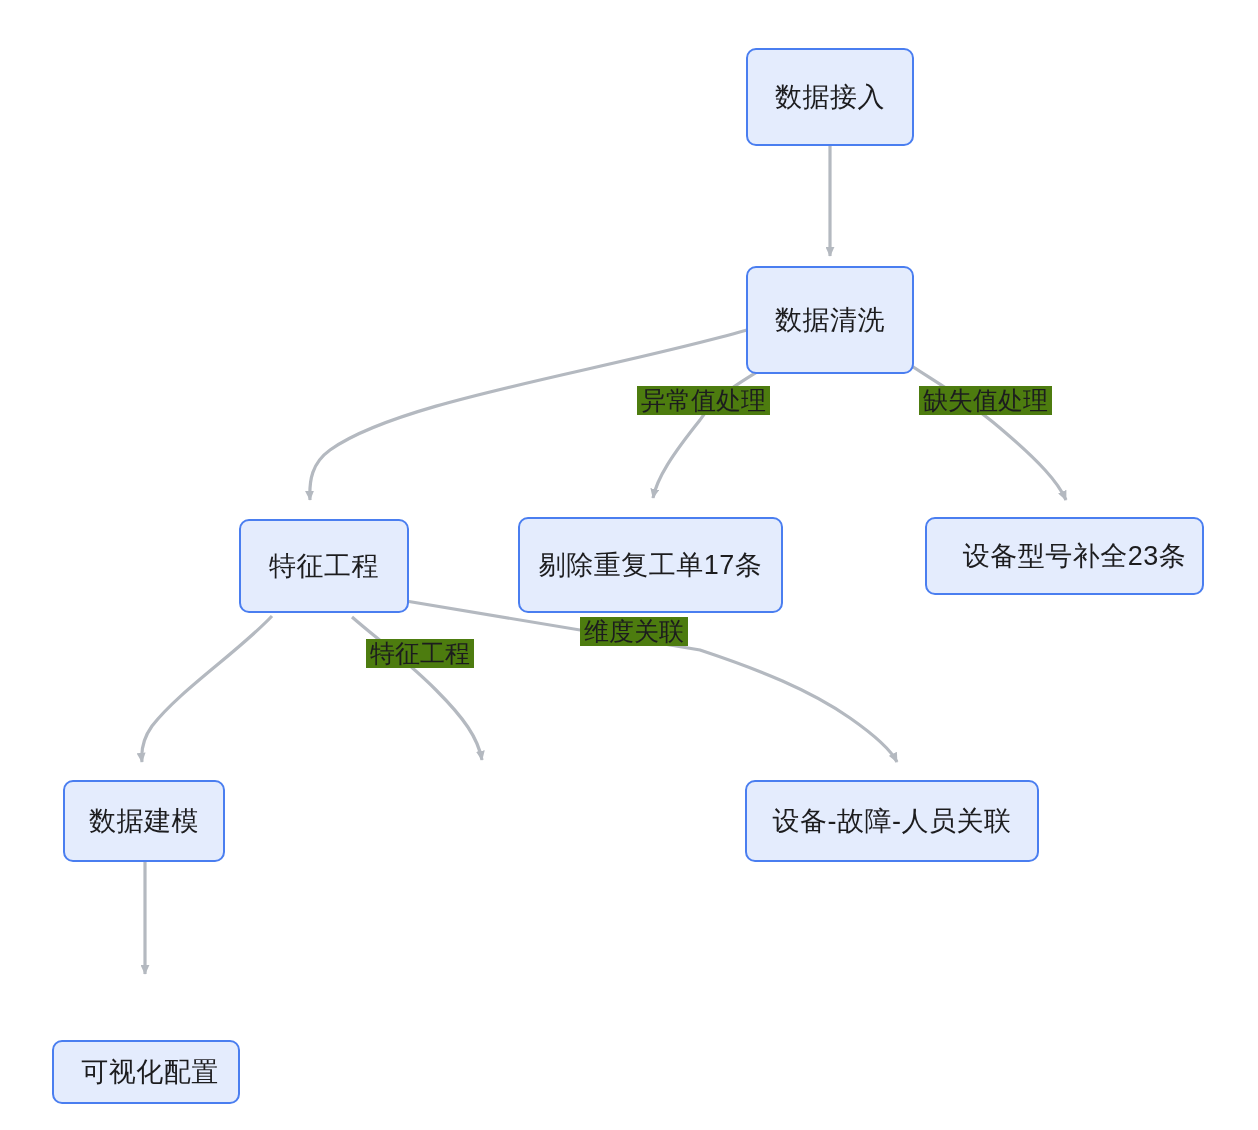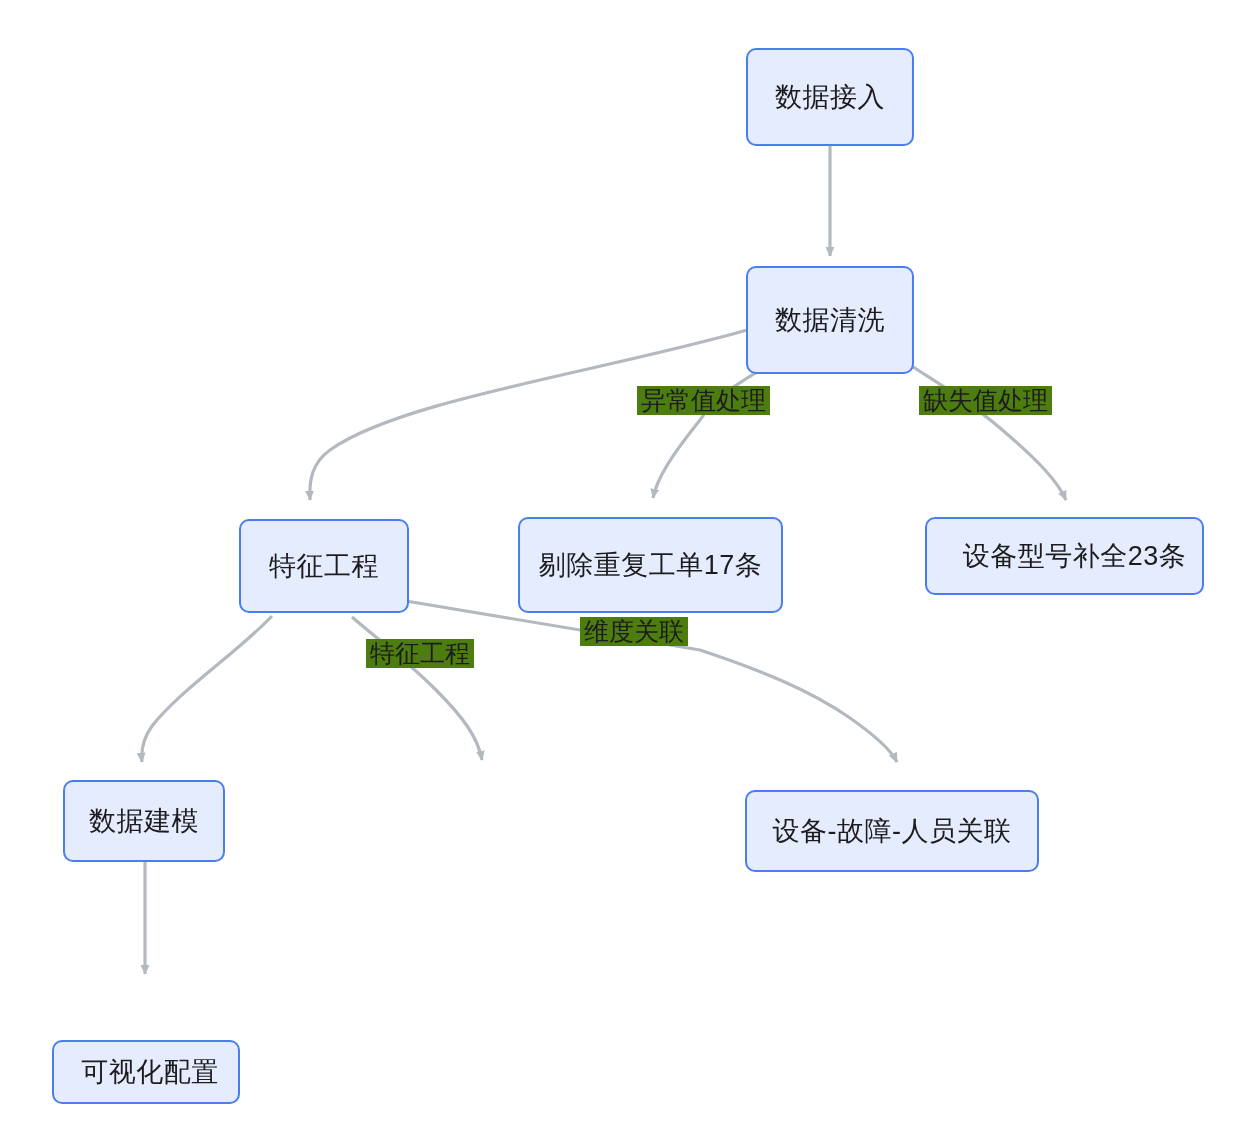--- a/index.html
+++ b/index.html
@@ -103,21 +103,21 @@
 
   <div class="node" style="left:925px; top:517px; width:279px; height:78px;padding-left:20px;">
     <span>设备型号补全23条</span>
   </div>
 
   <div class="node" style="left:63px; top:780px; width:162px; height:82px;">
     <span>数据建模</span>
   </div>
 
 
-  <div class="node" style="left:745px; top:780px; width:294px; height:82px;margin-top:10px;">
+  <div class="node" style="left:745px; top:780px; width:294px; height:82px;">
     <span>设备-故障-人员关联</span>
   </div>
 
   <div class="node" style="left:52px; top:1040px; width:188px; height:64px;padding-left:8px;">
     <span>可视化配置</span>
   </div>
 
   <div class="edge-label" style="left:637px; top:386px;">异常值处理</div>
 
   <div class="edge-label" style="left:919px; top:386px;">缺失值处理</div>

